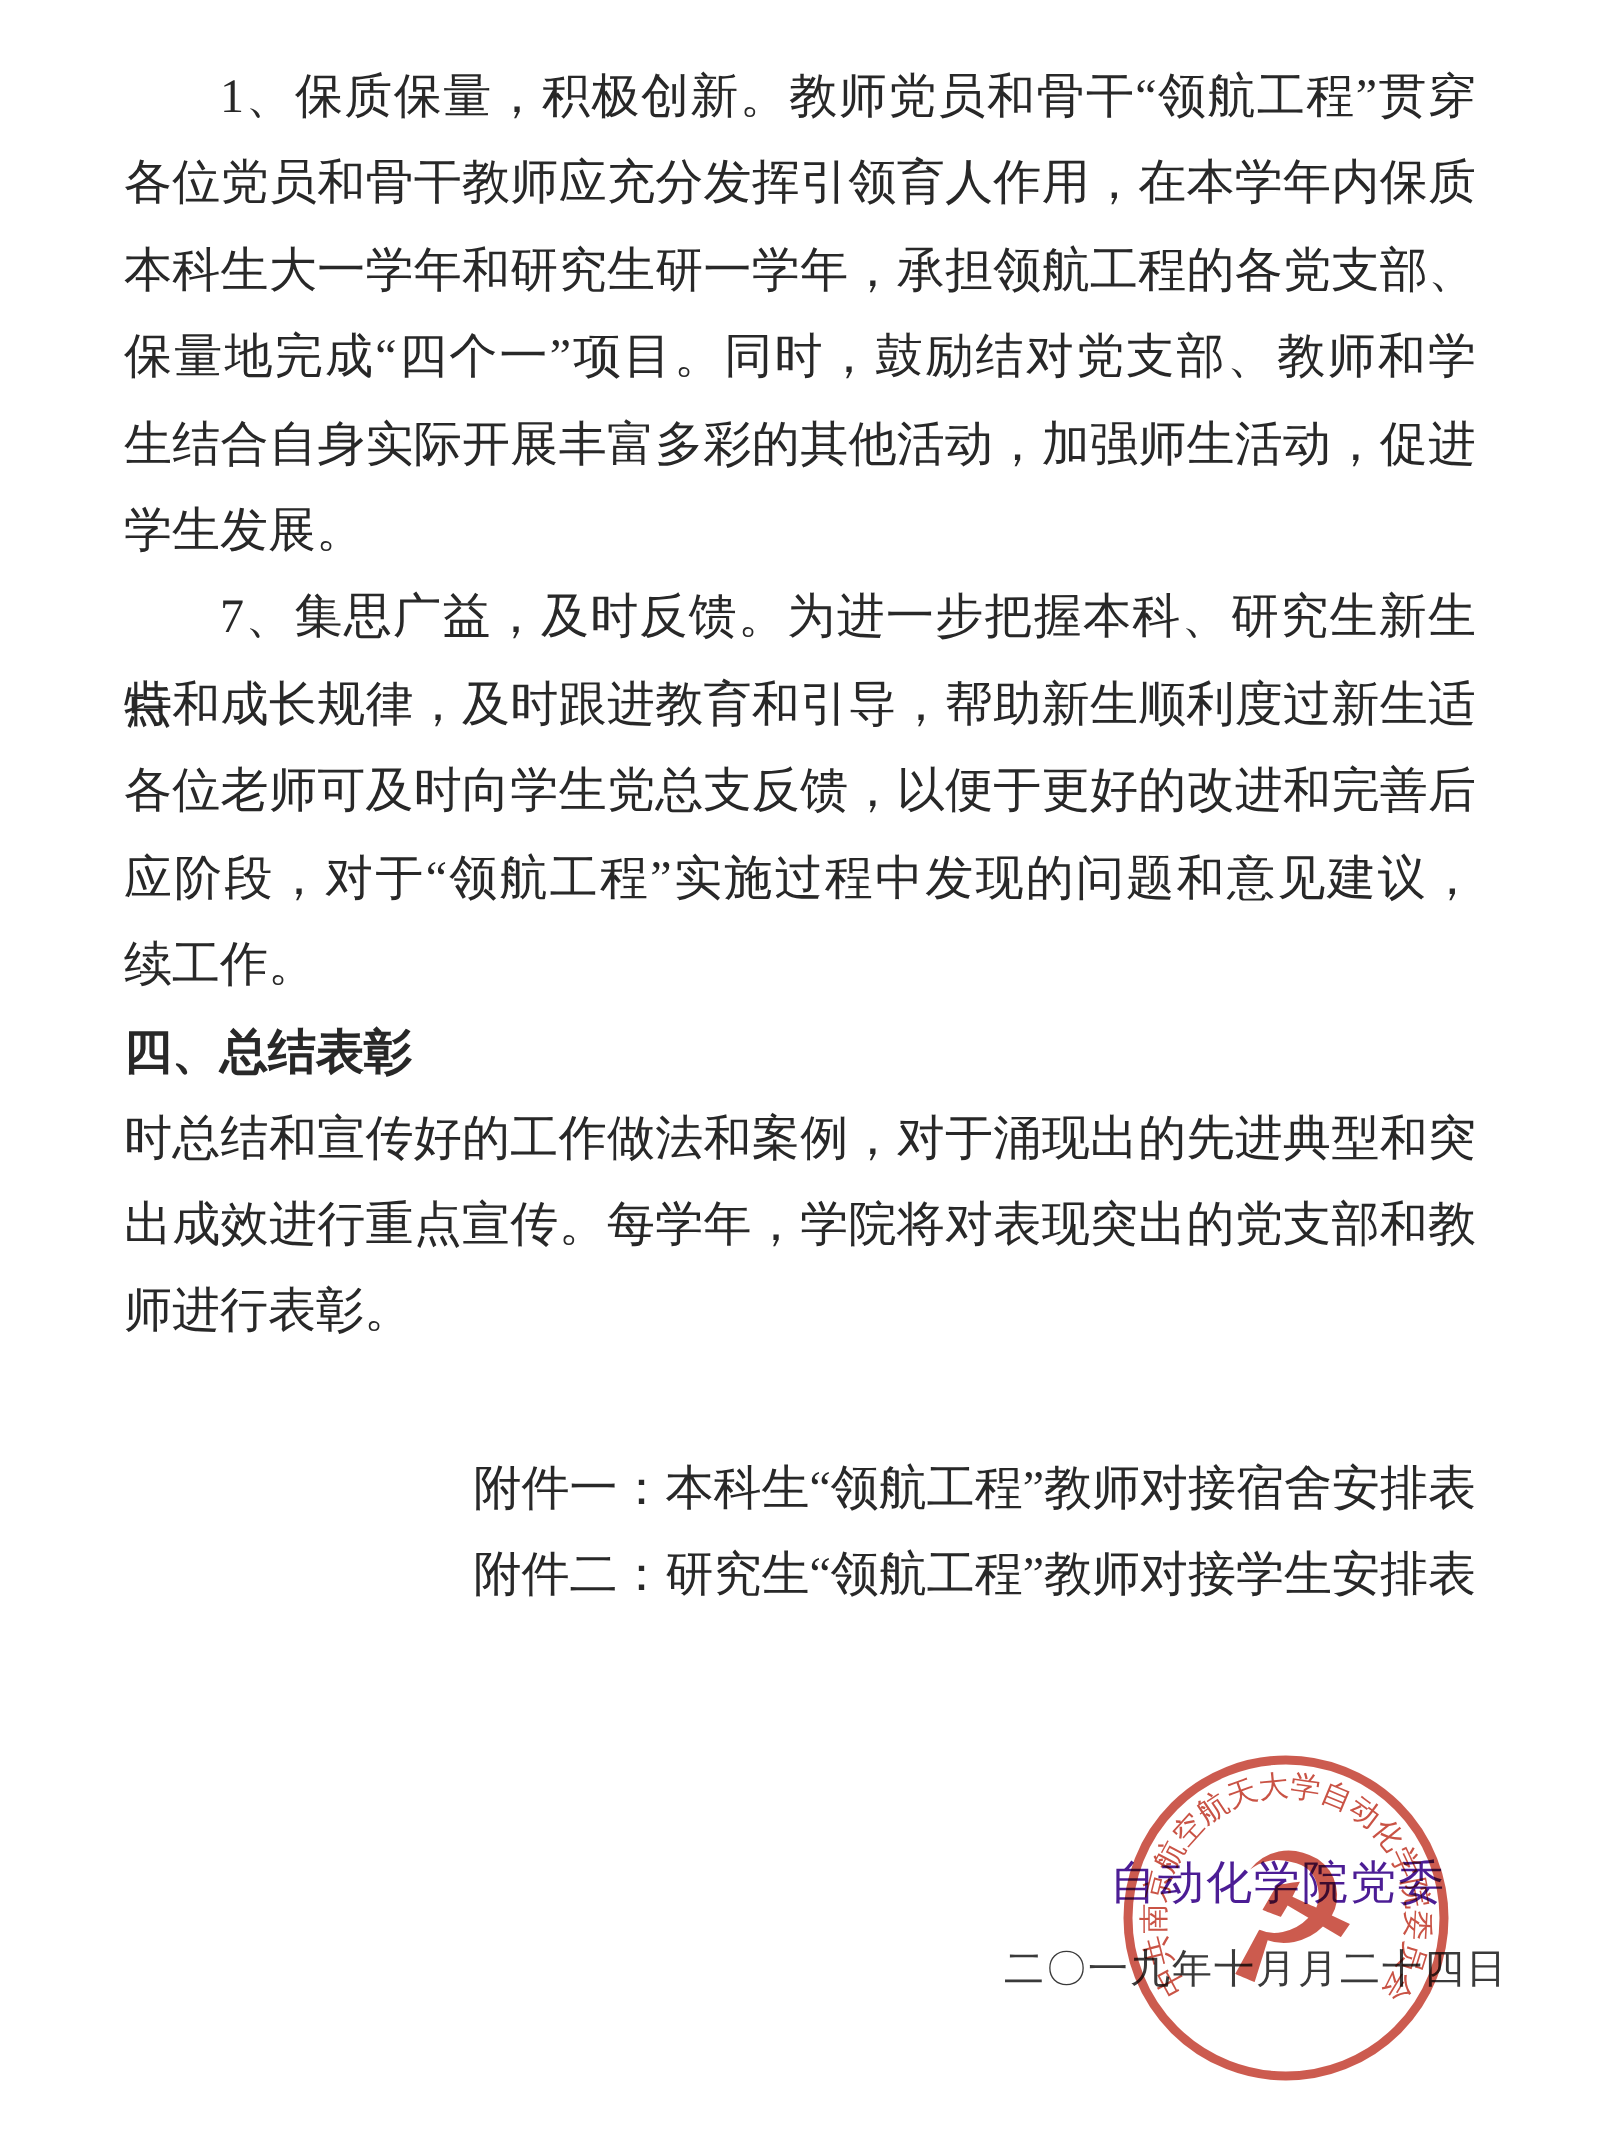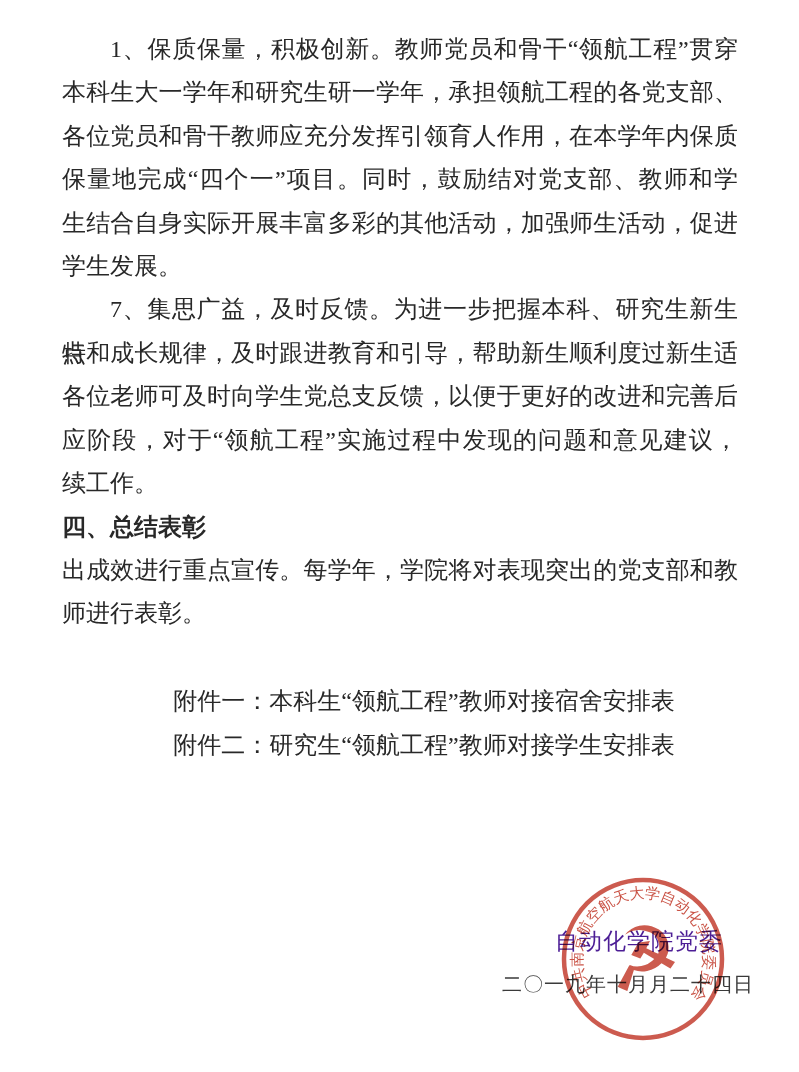--- a/index.html
+++ b/index.html
@@ -27,21 +27,21 @@
   .heading{
     font-family:"Liberation Sans","DejaVu Sans",sans-serif;
     font-weight:bold;
     font-size:24px;
     text-align-last:left;
   }
   .attachments{margin-top:45px;}
   .attach-line{
     height:43.4px;
     padding-left:48px;
-    text-align:center;
+    text-align:right;
   }
   .signature{
     position:absolute;top:926px;right:76px;
     font-size:23px;letter-spacing:1px;color:#4c1d95;
   }
   .date{
     position:absolute;top:971px;right:45px;
     font-size:20px;letter-spacing:1px;color:#3a3a3a;
   }
   .seal{
@@ -53,38 +53,39 @@
 </style>
 </head>
 <body>
 
 <div class="page">
 
   <div class="doc">
 
     <div>
       <div class="line indent">1、保质保量，积极创新。教师党员和骨干“领航工程”贯穿</div>
+      <div class="line">各位党员和骨干教师应充分发挥引领育人作用，在本学年内保质</div>
       <div class="line">本科生大一学年和研究生研一学年，承担领航工程的各党支部、</div>
-      <div class="line">各位党员和骨干教师应充分发挥引领育人作用，在本学年内保质</div>
       <div class="line">保量地完成“四个一”项目。同时，鼓励结对党支部、教师和学</div>
       <div class="line">生结合自身实际开展丰富多彩的其他活动，加强师生活动，促进</div>
       <div class="line short">学生发展。</div>
     </div>
 
     <div>
       <div class="line indent">7、集思广益，及时反馈。为进一步把握本科、研究生新生特</div>
       <div class="line">点和成长规律，及时跟进教育和引导，帮助新生顺利度过新生适</div>
       <div class="line">各位老师可及时向学生党总支反馈，以便于更好的改进和完善后</div>
       <div class="line">应阶段，对于“领航工程”实施过程中发现的问题和意见建议，</div>
       <div class="line short">续工作。</div>
     </div>
 
     <div class="line short heading">四、总结表彰</div>
 
     <div>
+      <div class="line">时总结和宣传好的工作做法和案例，对于涌现出的先进典型和突</div>
       <div class="line">出成效进行重点宣传。每学年，学院将对表现突出的党支部和教</div>
       <div class="line short">师进行表彰。</div>
     </div>
 
     <div class="attachments">
       <div class="attach-line">附件一：本科生“领航工程”教师对接宿舍安排表</div>
       <div class="attach-line">附件二：研究生“领航工程”教师对接学生安排表</div>
     </div>
   </div>
 

